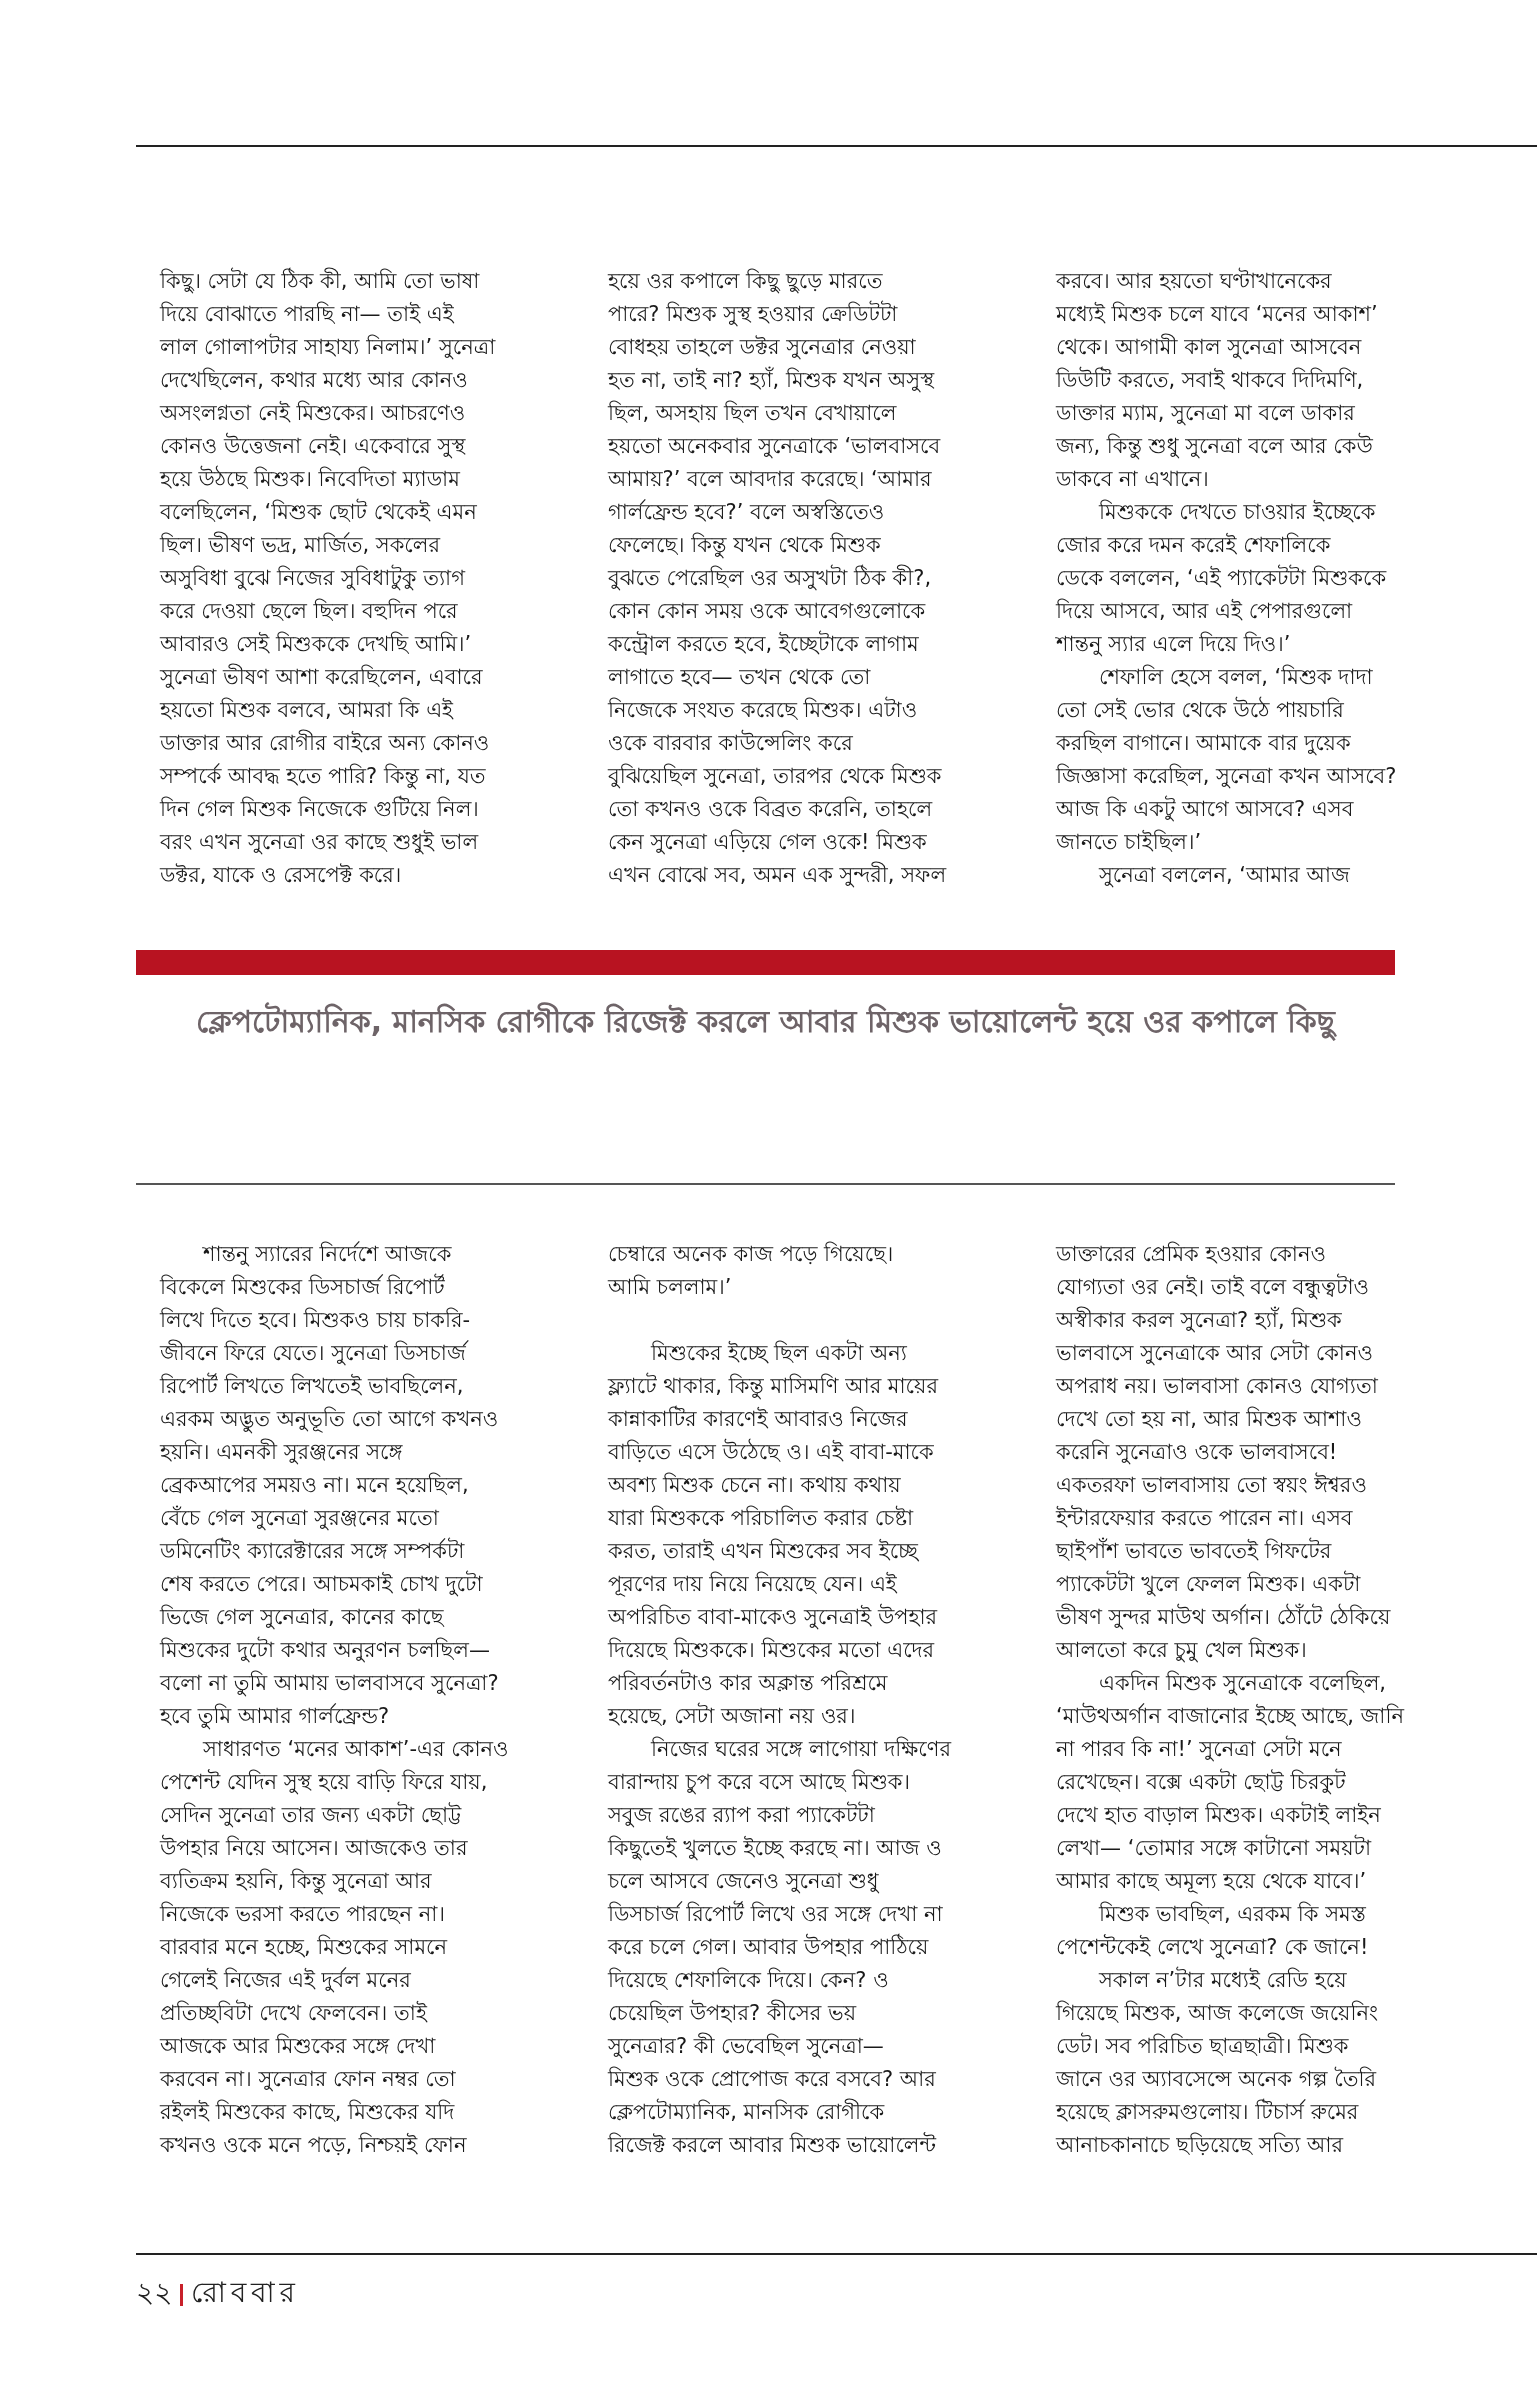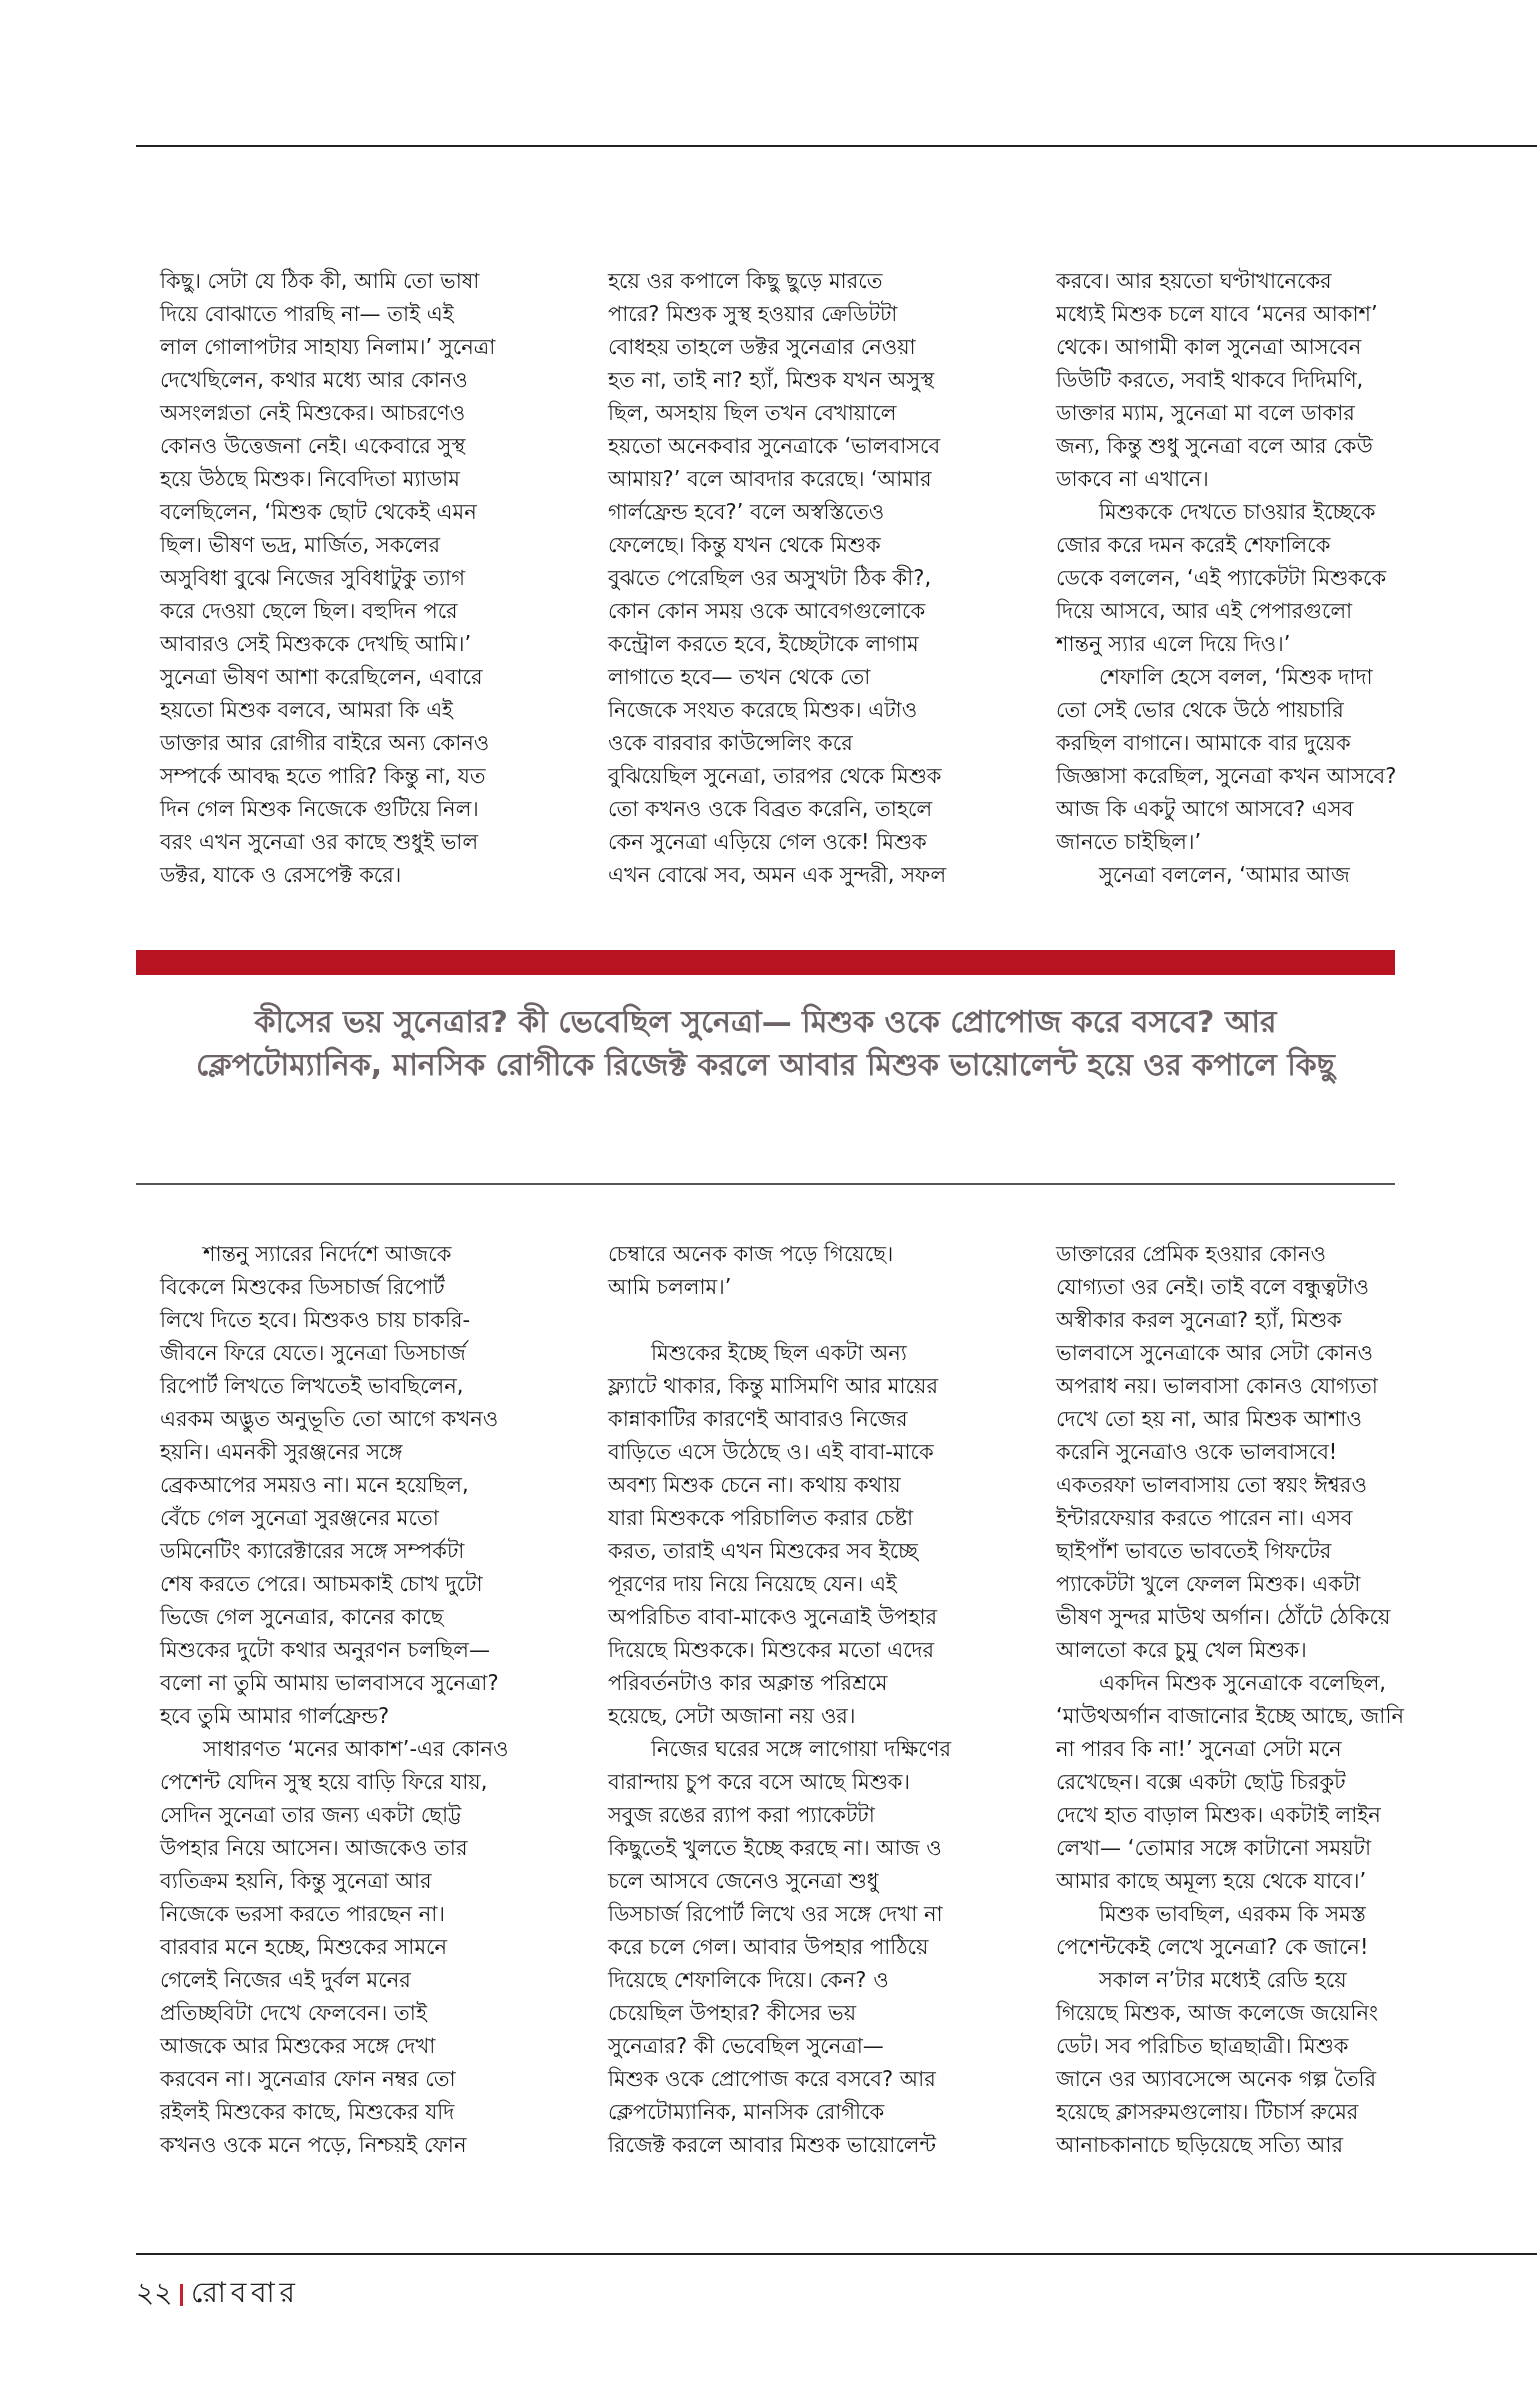--- a/index.html
+++ b/index.html
@@ -114,21 +114,20 @@
       <span class="line">জিজ্ঞাসা করেছিল, সুনেত্রা কখন আসবে?</span>
       <span class="line">আজ কি একটু আগে আসবে? এসব</span>
       <span class="line">জানতে চাইছিল।’</span>
       <span class="line indent">সুনেত্রা বললেন, ‘আমার আজ</span>
     </div>
 </section>
 
 <div class="red-bar" style="background: rgb(184, 19, 33);"></div>
 
 <div class="pullquote" style="color: rgb(110, 100, 104);">
-  <span class="line">কীসের ভয় সুনেত্রার? কী ভেবেছিল সুনেত্রা— মিশুক ওকে প্রোপোজ করে বসবে? আর</span>
   <span class="line">ক্লেপটোম্যানিক, মানসিক রোগীকে রিজেক্ট করলে আবার মিশুক ভায়োলেন্ট হয়ে ওর কপালে কিছু</span>
 </div>
 
 <div class="rule-pull"></div>
 
 <section class="columns bottom">
   <div class="col">
       <span class="line indent">শান্তনু স্যারের নির্দেশে আজকে</span>
       <span class="line">বিকেলে মিশুকের ডিসচার্জ রিপোর্ট</span>
       <span class="line">লিখে দিতে হবে। মিশুকও চায় চাকরি-</span>

